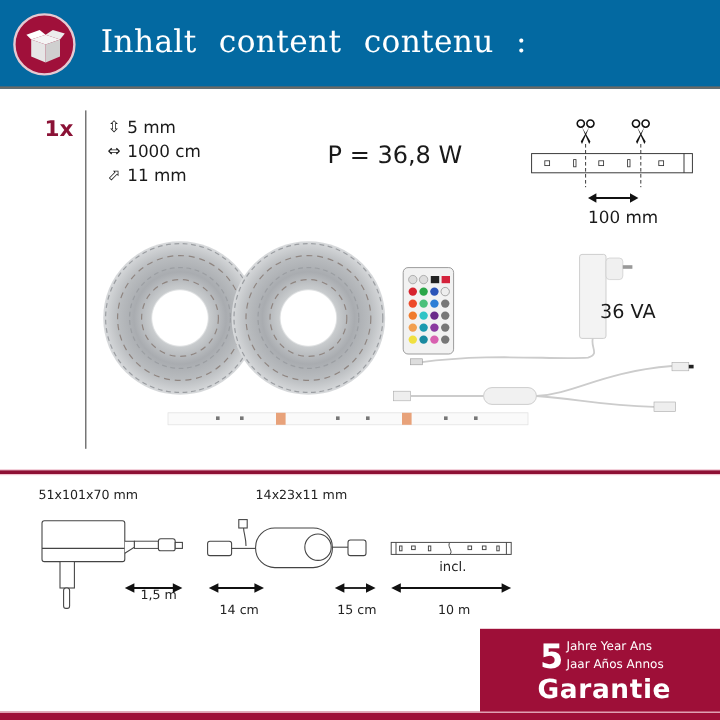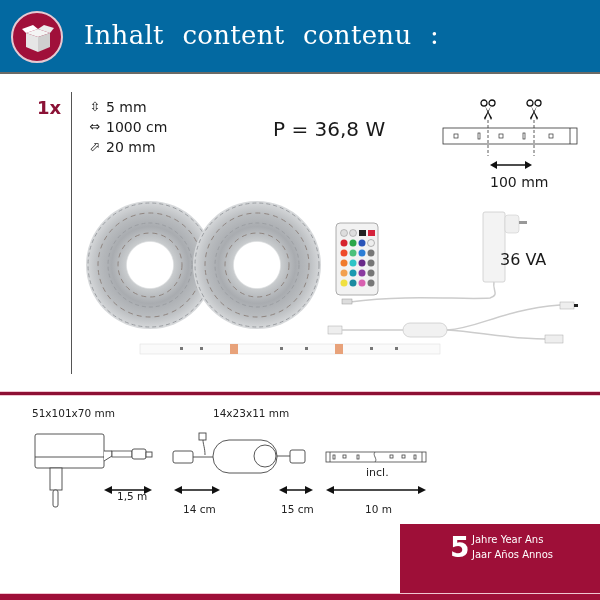--- a/index.html
+++ b/index.html
@@ -64,21 +64,21 @@
   <div class="spec-row">
     <span class="ico">⇳</span>
     <span>5 mm</span>
   </div>
   <div class="spec-row">
     <span class="ico">⇔</span>
     <span>1000 cm</span>
   </div>
   <div class="spec-row">
     <span class="ico">⬀</span>
-    <span>20 mm</span>
+    <span>11 mm</span>
   </div>
 </div>
 
 <div class="power">P = 36,8 W</div>
 
 <svg class="cutdiag" width="140" height="78" viewBox="0 0 140 78">
 
   <rect x="3" y="30" width="134" height="16" fill="#fff" stroke="#333" stroke-width="0.8"></rect>
   <line x1="130" y1="30" x2="130" y2="46" stroke="#333" stroke-width="0.8"></line>
   <rect x="14" y="36" width="4" height="4" fill="none" stroke="#333" stroke-width="0.7"></rect>
@@ -264,15 +264,16 @@
 <div class="dim" style="left:366px; top:466px; font-size:11px;">incl.</div>
 <div class="dim" style="left:117px; top:490px;">1,5 m</div>
 <div class="dim" style="left:183px; top:503px;">14 cm</div>
 <div class="dim" style="left:281px; top:503px;">15 cm</div>
 <div class="dim" style="left:365px; top:503px;">10 m</div>
 
 <div class="guarantee">
   <div class="five">5</div>
   <div class="yr1">Jahre Year Ans</div>
   <div class="yr2">Jaar Años Annos</div>
+  <div class="gar">Garantie</div>
 </div>
 
 <div class="bottom-bar"></div>
 
 </body></html>

